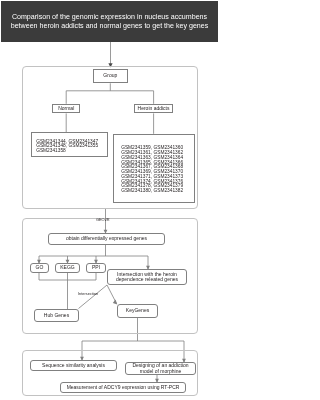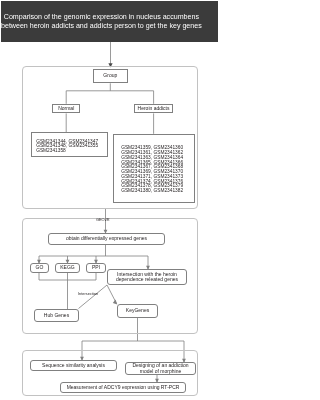--- a/index.html
+++ b/index.html
@@ -1,40 +1,40 @@
 <!DOCTYPE html>
 <html><head>
 <meta charset="utf-8">
 <style>
   html,body{margin:0;padding:0;background:#ffffff;}
   body{width:221px;height:400px;overflow:hidden;font-family:"Liberation Sans",sans-serif;color:#231f20;}
   #stage{position:relative;width:221px;height:400px;background:#fff;}
   .hdr{position:absolute;left:1px;top:1px;width:217px;height:41px;background:#3b3b3b;color:#fff;
-       display:flex;align-items:center;justify-content:flex-start;text-align:center;}
+       display:flex;align-items:center;justify-content:center;text-align:center;}
   .hdr .t{font-size:7.1px;line-height:8.3px;}
   .panel{position:absolute;border:0.8px solid #c2c2c2;border-radius:4px;background:transparent;box-sizing:border-box;}
   .box{position:absolute;border:0.8px solid #808080;background:#fff;display:flex;align-items:center;
        justify-content:center;text-align:center;box-sizing:border-box;}
   .box span{font-size:5.0px;line-height:5.4px;}
   .rbox{border-radius:3px;}
   .gsm{position:absolute;border:0.8px solid #808080;background:#fff;box-sizing:border-box;
        display:flex;flex-direction:column;justify-content:center;}
   .gsm div{font-size:4.8px;line-height:4.75px;white-space:nowrap;flex:0 0 auto;height:4.75px;}
   .lbl{position:absolute;font-size:3.9px;color:#231f20;white-space:nowrap;}
   svg.lines{position:absolute;left:0;top:0;width:221px;height:400px;pointer-events:none;}
 </style>
 </head>
 <body>
 
 <div id="stage">
 
   <div class="hdr">
     <div class="t">
       <div>Comparison of the genomic expression in nucleus accumbens</div>
-      <div>between heroin addicts and addicts person to get the key genes</div>
+      <div>between heroin addicts and normal genes to get the key genes</div>
     </div>
   </div>
 
   <svg class="lines" viewBox="0 0 221 400">
     <g stroke="#808080" stroke-width="0.8" fill="none">
 
       <path d="M110.5 42 L110.5 66.5"></path>
 
       <path d="M110.3 83.3 L110.3 90.8"></path>
       <path d="M66.2 90.8 L153.6 90.8"></path>

